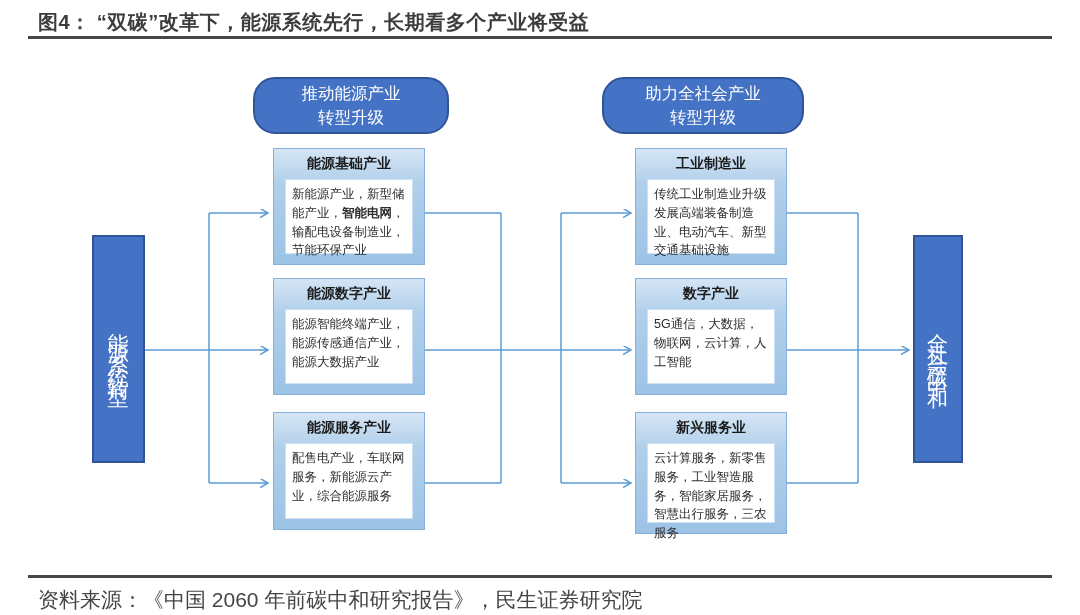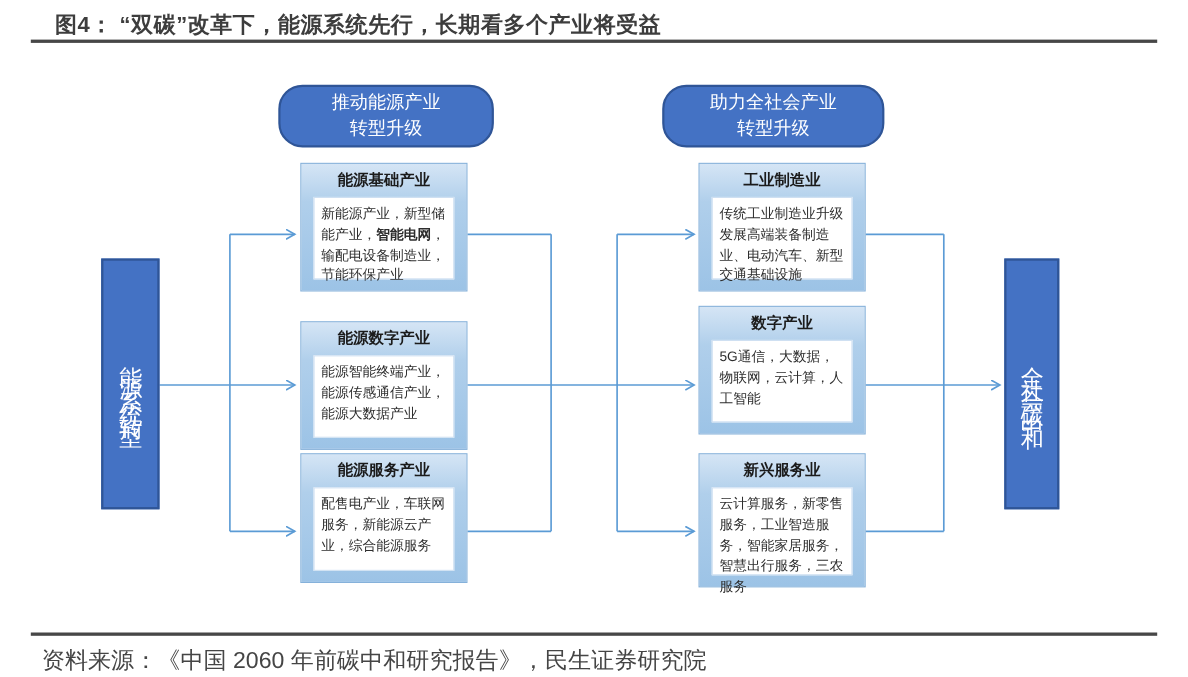--- a/index.html
+++ b/index.html
@@ -3,21 +3,21 @@
 <meta charset="utf-8">
 <style>
   html,body{margin:0;padding:0;background:#ffffff;}
   .page{
     position:relative;width:1080px;height:615px;overflow:hidden;background:#ffffff;
     font-family:"Liberation Sans","DejaVu Sans",sans-serif;color:#222;
   }
   
   .fig-title{
     position:absolute;left:38px;top:9px;width:1000px;
-    font-size:20px;font-weight:bold;color:#3d3d3d;letter-spacing:.5px;white-space:nowrap;margin-left:12px;
+    font-size:20px;font-weight:bold;color:#3d3d3d;letter-spacing:.5px;white-space:nowrap;
   }
   .rule{position:absolute;left:28px;width:1024px;height:3px;background:#474747;}
   .rule-top{top:36px;}
   .rule-bottom{top:575px;}
   .source-line{
     position:absolute;left:38px;top:586px;font-size:21px;color:#454545;white-space:nowrap;
   }
   
   .blue-node{
     position:absolute;background:#4472C4;border:2px solid #2F5597;box-sizing:border-box;
@@ -42,21 +42,21 @@
     height:30px;display:flex;align-items:center;justify-content:center;
     font-size:14px;font-weight:bold;color:#1b1b1b;
   }
   .card-body{
     position:absolute;left:11px;right:11px;top:30px;bottom:10px;
     background:#ffffff;border:1px solid #cfe0f2;box-sizing:border-box;
     padding:5px 6px;font-size:12.5px;line-height:1.5;color:#2d2d2d;
   }
   .card-body b{font-weight:bold;}
   #card-m1{left:273px;top:148px;}
-  #card-m2{left:273px;top:292px;}
+  #card-m2{left:273px;top:278px;}
   #card-m3{left:273px;top:412px;height:118px;}
   #card-r1{left:635px;top:148px;}
   #card-r2{left:635px;top:278px;}
   #card-r3{left:635px;top:412px;height:122px;}
   
   .flow-svg{position:absolute;left:0;top:0;width:1080px;height:615px;pointer-events:none;}
   .flow-svg path{stroke:#5B9BD5;stroke-width:1.5;fill:none;}
 </style>
 </head>
 <body>

